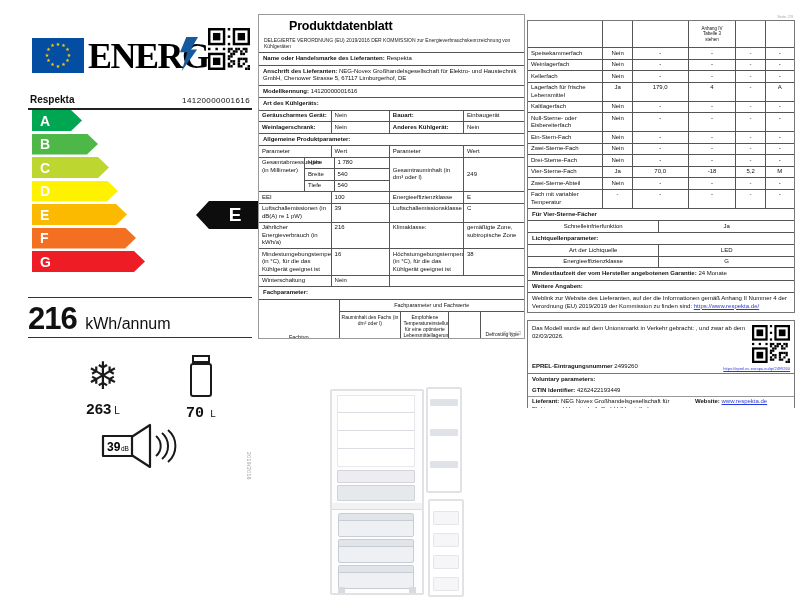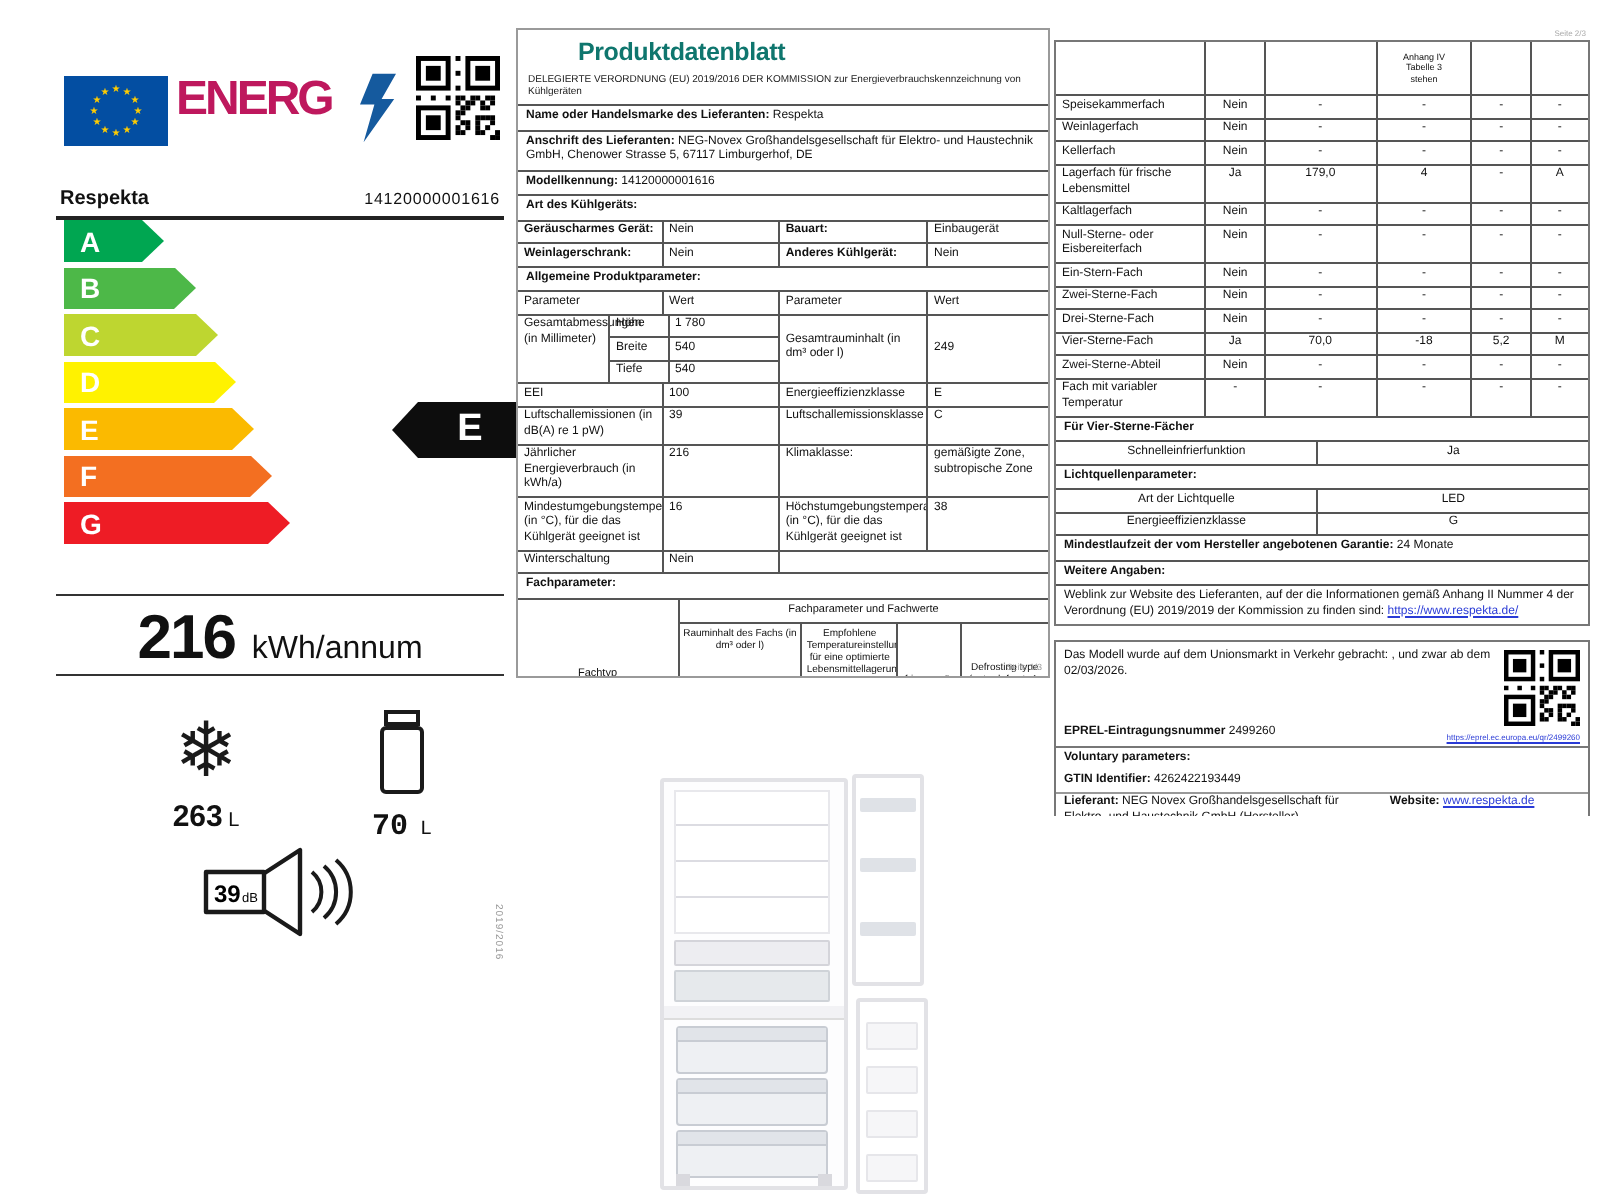--- a/index.html
+++ b/index.html
@@ -3,41 +3,41 @@
 <meta charset="utf-8">
 <style>
   html,body{margin:0;padding:0;background:#fff;}
   body{width:800px;height:600px;position:relative;overflow:hidden;
        font-family:"Liberation Sans",sans-serif;color:#111;}
 
   
   .energy-label{position:absolute;left:28px;top:14px;width:224px;height:516px;background:#fff;}
   .el-header{position:relative;height:76px;}
   .eu-flag{position:absolute;left:4px;top:24px;width:52px;height:35px;}
-  .energ-wordmark{position:absolute;left:60px;top:24px;color:#be185d;font-weight:bold;
-                  font-size:24px;letter-spacing:-1.5px;line-height:1;}
+  .energ-wordmark{position:absolute;left:60px;top:24px;color:#000000;font-weight:bold;
+                  font-size:36px;letter-spacing:-1.5px;line-height:1;font-family:Liberation Serif, serif;}
   .bolt{position:absolute;left:152px;top:22px;width:18px;height:36px;}
   .qr{width:42px;height:42px;}
   .qr svg{width:100%;height:100%;display:block;}
   .label-qr{position:absolute;right:2px;top:14px;}
   .brand-row{position:absolute;top:80px;left:0;right:0;display:flex;justify-content:space-between;
              align-items:baseline;border-bottom:2px solid #222;padding:0 2px 3px 2px;}
   .brand{font-weight:bold;font-size:10px;}
   .model{font-size:8px;letter-spacing:.4px;}
   #class-arrows{position:absolute;top:96px;left:4px;}
   .arrow{height:21px;margin-bottom:2.5px;display:flex;align-items:center;
          clip-path:polygon(0 0,calc(100% - 11px) 0,100% 50%,calc(100% - 11px) 100%,0 100%);}
   .arrow-letter{color:#fff;font-weight:bold;font-size:14px;padding-left:8px;line-height:1;}
   .rating-indicator{position:absolute;top:187px;left:168px;width:56px;height:28px;background:#0d0d0d;
          color:#fff;clip-path:polygon(13px 0,100% 0,100% 100%,13px 100%,0 50%);
          display:flex;align-items:center;justify-content:center;padding-left:11px;
          font-weight:bold;font-size:19px;}
   .divider{position:absolute;left:0;right:0;border-top:1.5px solid #333;}
   .div1{top:283px;} .div2{top:323px;}
-  .kwh-row{position:absolute;top:287px;left:0;right:0;text-align:center;white-space:nowrap;}
+  .kwh-row{position:absolute;top:287px;left:0;right:0;white-space:nowrap;}
   .kwh-value{font-size:31px;font-weight:bold;letter-spacing:-1px;}
   .kwh-unit{font-size:16px;margin-left:4px;}
   .vol-block{position:absolute;top:340px;width:74px;text-align:center;}
   .vb-freezer{left:38px;} .vb-fridge{left:136px;font-family:Liberation Mono, monospace;}
   .snowflake{font-size:38px;line-height:44px;color:#1a1a1a;}
   .bottle{width:32px;height:44px;}
   .vol-line{font-size:10px;margin-top:2px;}
   .vol-val{font-weight:bold;font-size:15px;}
   .noise-block{position:absolute;top:408px;left:0;right:0;text-align:center;}
   .speaker{width:80px;height:48px;}
@@ -48,21 +48,21 @@
   .noise-scale{font-size:8px;letter-spacing:1px;margin-top:-2px;}
   .ns-b{font-size:13px;font-weight:bold;}
   .reg-vertical{position:absolute;right:0px;top:438px;writing-mode:vertical-rl;
                 font-size:5px;color:#999;letter-spacing:.5px;}
 
   
   .page{position:absolute;background:#fff;font-size:6px;line-height:1.25;color:#111;}
   #page1{left:258px;top:14px;width:265px;height:323px;border:1px solid #9a9a9a;overflow:hidden;}
   #page2{left:527px;top:14px;width:268px;height:394px;overflow:hidden;}
   .p1-head{padding:4px 5px 3px 5px;}
-  .doc-title{color:#0f766e;font-size:12.5px;font-weight:bold;letter-spacing:-.2px;padding-left:25px;}
+  .doc-title{color:#000000;font-size:12.5px;font-weight:bold;letter-spacing:-.2px;padding-left:25px;}
   .doc-sub{font-size:5px;margin-top:2px;color:#222;}
   .hrow{border-top:1px solid #555;padding:2px 4px;}
   .b{font-weight:bold;}
   .sect{border-top:1px solid #555;padding:2px 4px;font-weight:bold;}
   .t-row{display:flex;border-top:1px solid #555;}
   .t-cell{padding:1.5px 3px;box-sizing:border-box;overflow:hidden;}
   .t-cell + .t-cell{border-left:1px solid #555;}
   .c1{width:27%;} .c2{width:22%;} .c3{width:28%;} .c4{width:23%;}
   .crest{flex:1;}
   

